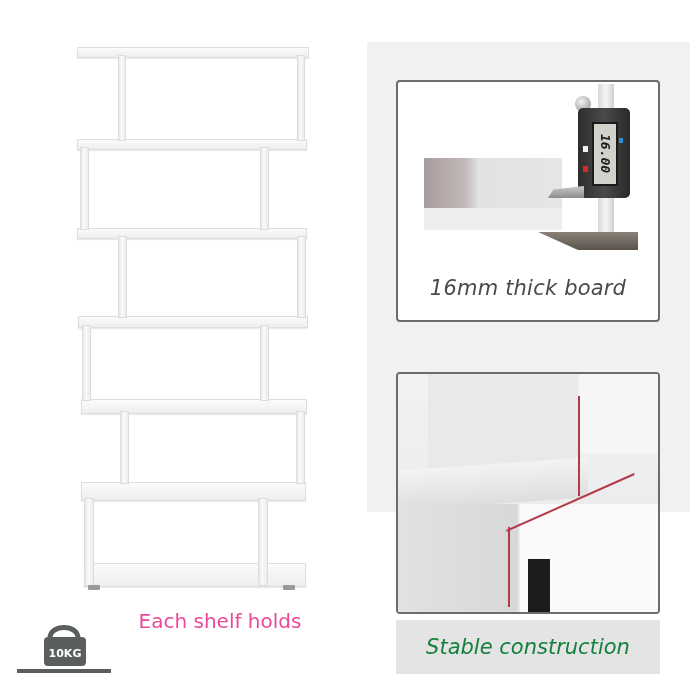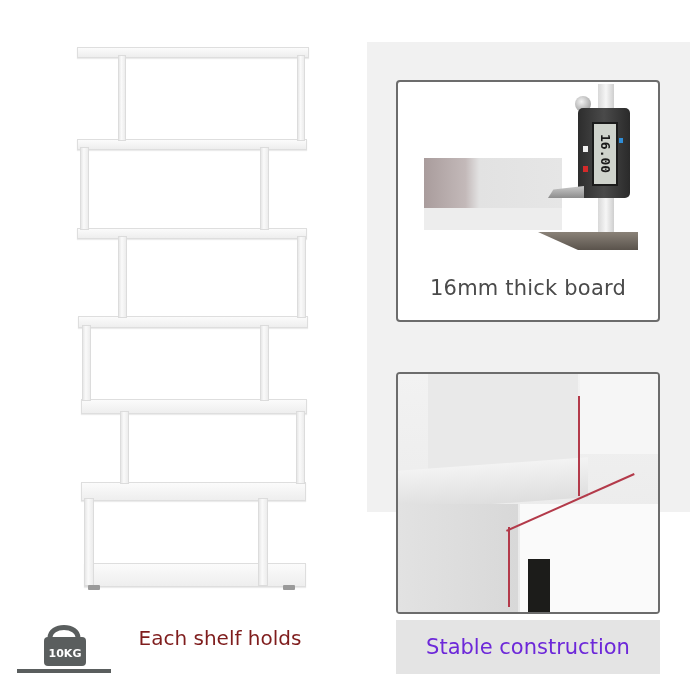--- a/index.html
+++ b/index.html
@@ -14,36 +14,36 @@
     border: 1px solid #dedede; box-shadow: 0 1px 1px rgba(0,0,0,0.08);
   }
   .upright {
     position: absolute; background: linear-gradient(90deg, #e7e7e7, #fafafa 40%, #ececec);
     border: 1px solid #dcdcdc;
   }
   .foot { position: absolute; width: 12px; height: 5px; background: #9a9a9a; border-radius: 1px; }
 
   
   .right-panel {
-    position: absolute; left: 367px; top: 42px; width: 323px; height: 470px; background: #f1f1f1;
+    position: absolute; left: 367px; top: 42px; width: 323px; height: 470px; background: #f1f1f1; font-style: italic;
   }
   .card {
     position: absolute; left: 29px; width: 260px; background: #fff;
     border: 2px solid #6c6c6c; border-radius: 4px; overflow: hidden;
   }
   .card-top { top: 38px; height: 238px; }
   .card-bottom { top: 330px; height: 238px; }
   .card-caption {
     position: absolute; left: 0; right: 0; bottom: 20px; text-align: center;
     font-family: "DejaVu Sans", sans-serif; font-size: 21px; color: #4a4a4a; letter-spacing: 0.2px;
   }
   .caption-band {
     position: absolute; left: 29px; top: 578px; width: 264px; height: 54px; background: #e4e4e4;
     display: flex; align-items: center; justify-content: center;
-    font-family: "DejaVu Sans", sans-serif; font-size: 21px; color: #6d28d9;
+    font-family: "DejaVu Sans", sans-serif; font-size: 21px; color: #15803d;
   }
   
   .sample-top {
     position: absolute; left: 26px; top: 76px; width: 138px; height: 50px;
     background: linear-gradient(90deg, #a99c9c 0%, #c3b9b9 30%, #e2e2e2 40%, #e6e6e6 100%);
   }
   .sample-bottom {
     position: absolute; left: 26px; top: 126px; width: 138px; height: 22px; background: #ededed;
   }
   
@@ -64,22 +64,22 @@
   .cons-right { position:absolute; left:182px; top:0; width:80px; height:80px; background:#f6f6f6; }
   .cons-top-shelf { position:absolute; left:0; top:90px; width:190px; height:40px; background: linear-gradient(180deg,#f3f3f3,#dedede); transform: skewY(-4deg); }
   .cons-front { position:absolute; left:0; top:130px; width:120px; height:110px; background: linear-gradient(90deg,#e2e2e2,#d8d8d8); }
   .cons-gap { position:absolute; left:122px; top:130px; width:140px; height:110px; background:#fafafa; }
   .cons-book { position:absolute; left:130px; top:185px; width:22px; height:55px; background:#1c1c1a; }
   .red-line { position:absolute; background:#b33a4a; }
 
   
   .weight-icon { position:absolute; left:16px; top:620px; width:96px; height:56px; }
   .weight-text {
-    position:absolute; left:120px; top:624px; width:200px; text-align:center;
-    font-family: "DejaVu Sans", sans-serif; font-size: 20px; line-height: 29px; color:#7f1d1d;
+    position:absolute; left:120px; top:607px; width:200px; text-align:center;
+    font-family: "DejaVu Sans", sans-serif; font-size: 20px; line-height: 29px; color:#ec4899;
   }
 </style>
 </head>
 <body>
 
 <div class="shelf-wrap">
 
   <div class="board" style="left:77px;top:47px;width:230px;height:9px;"></div>
   <div class="board" style="left:77px;top:139px;width:228px;height:9px;"></div>
   <div class="board" style="left:77px;top:228px;width:228px;height:9px;"></div>

